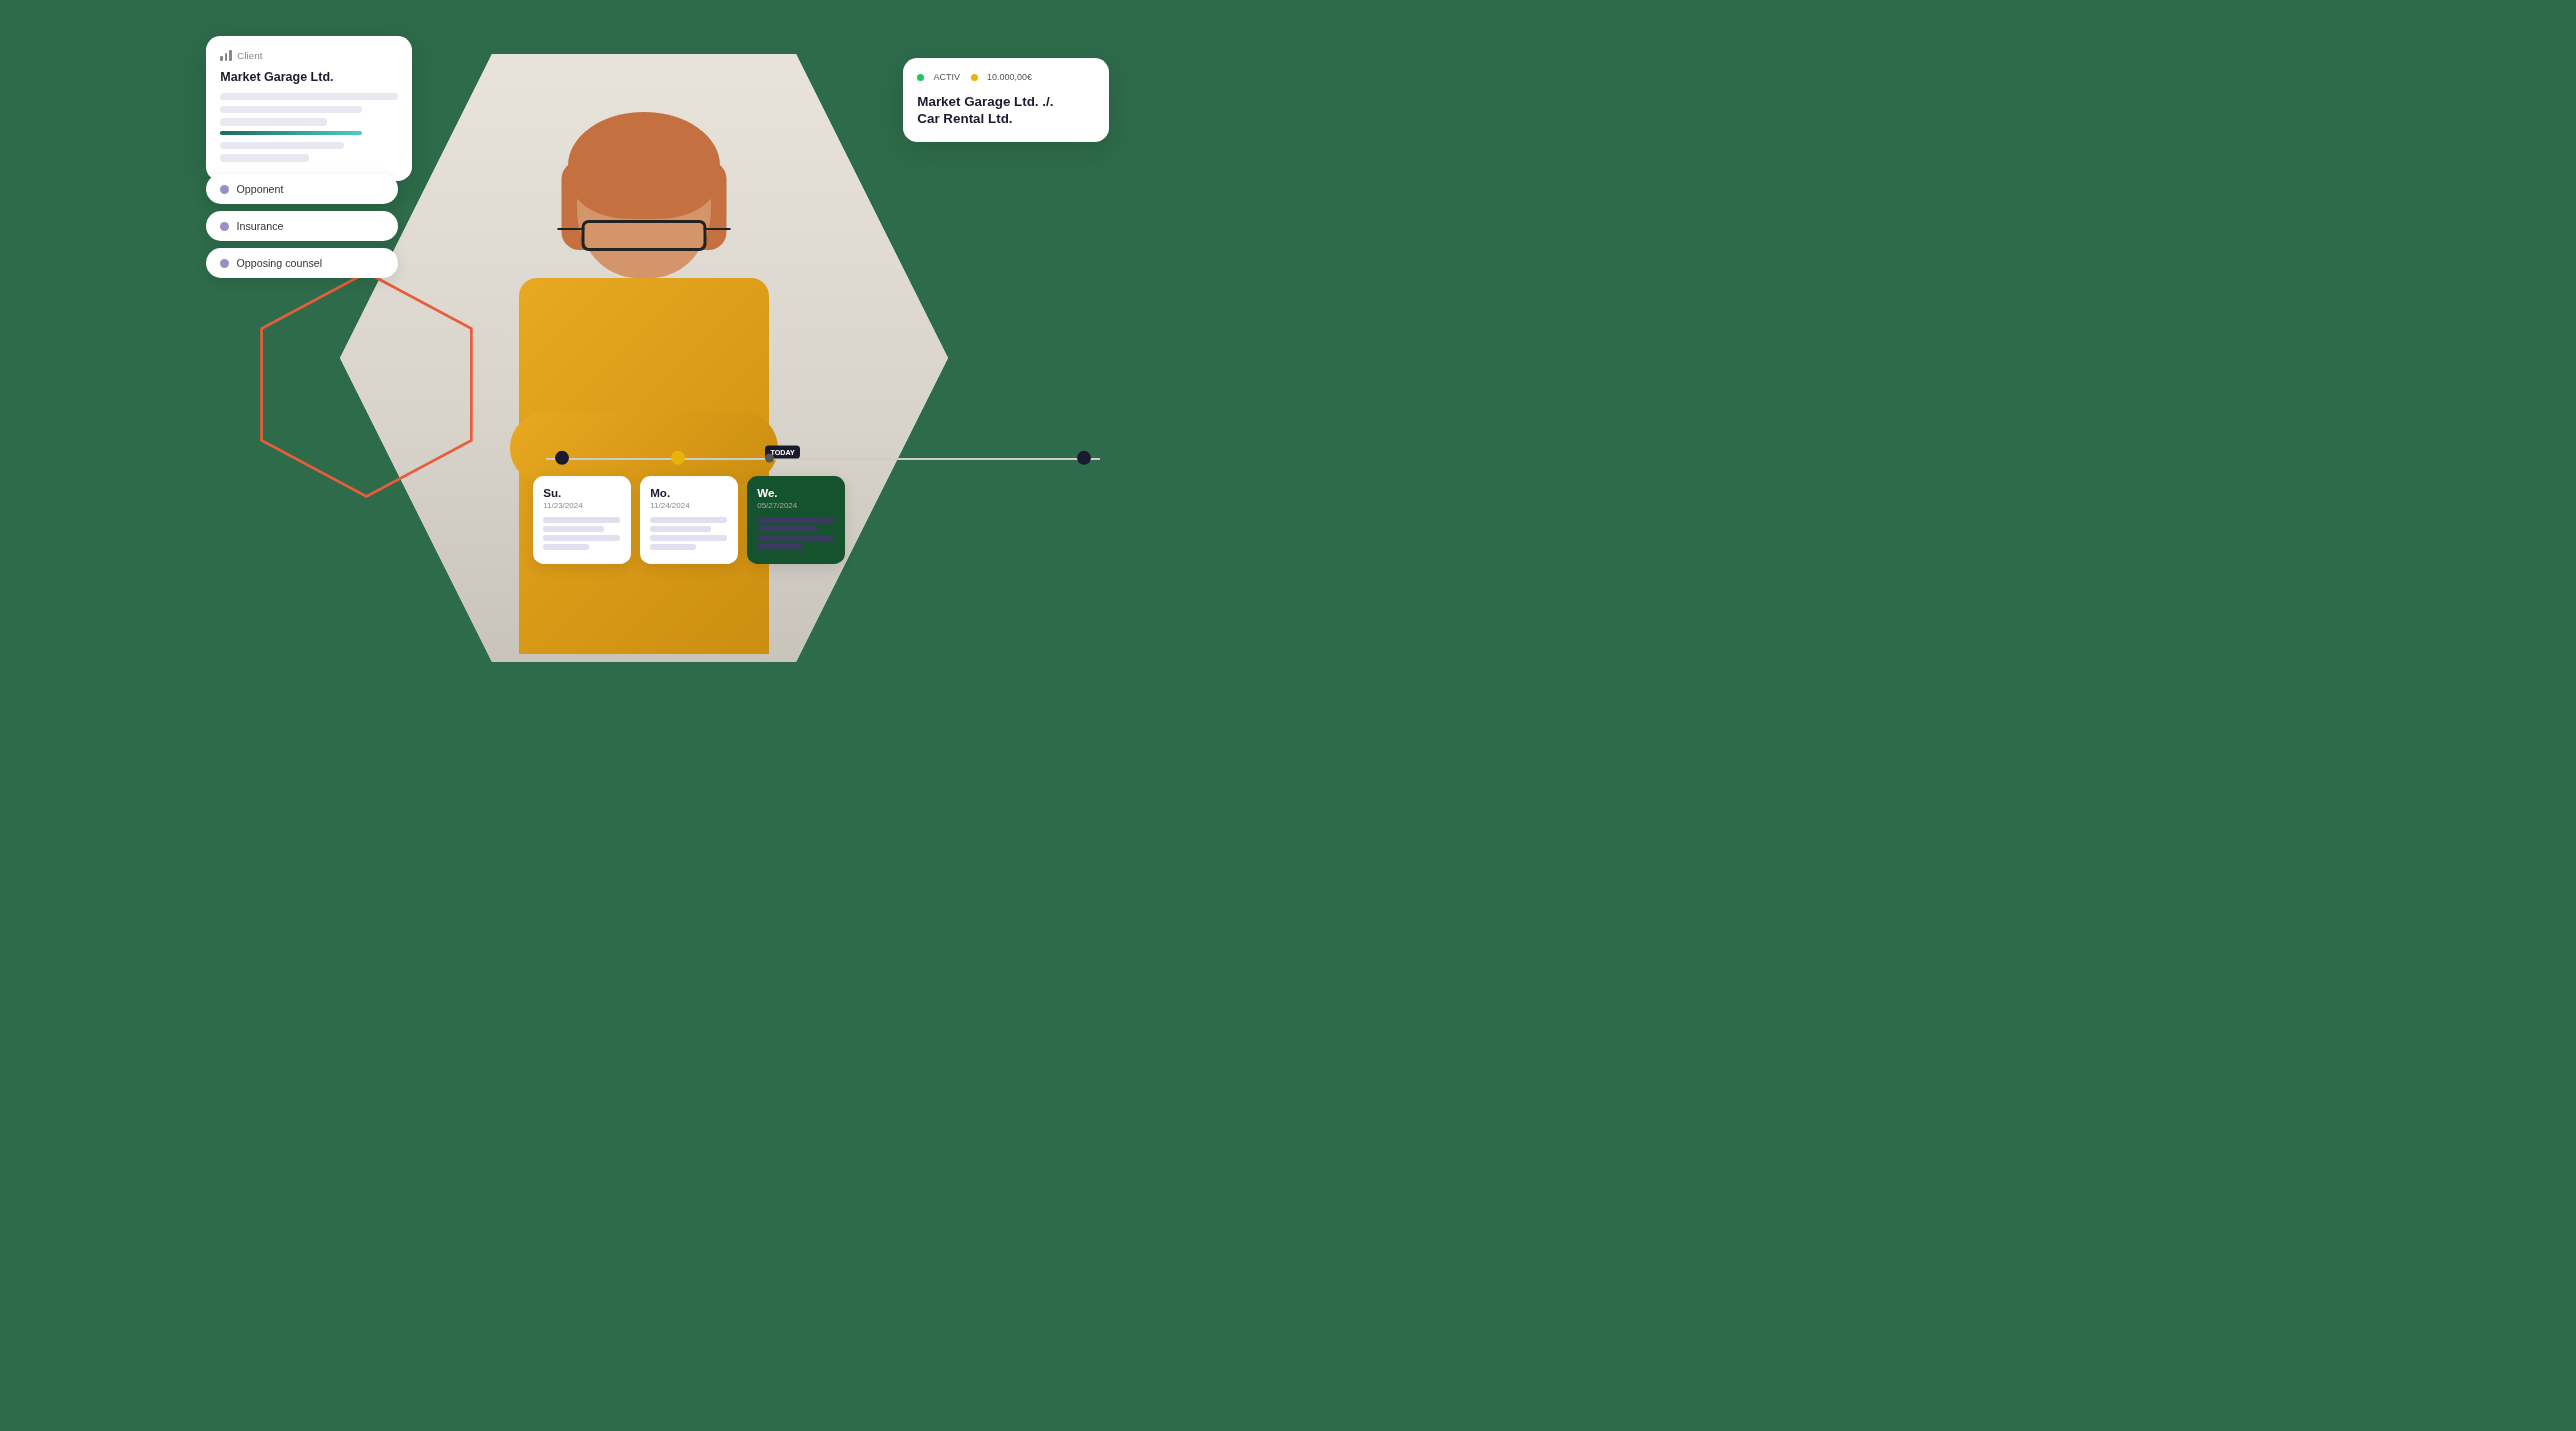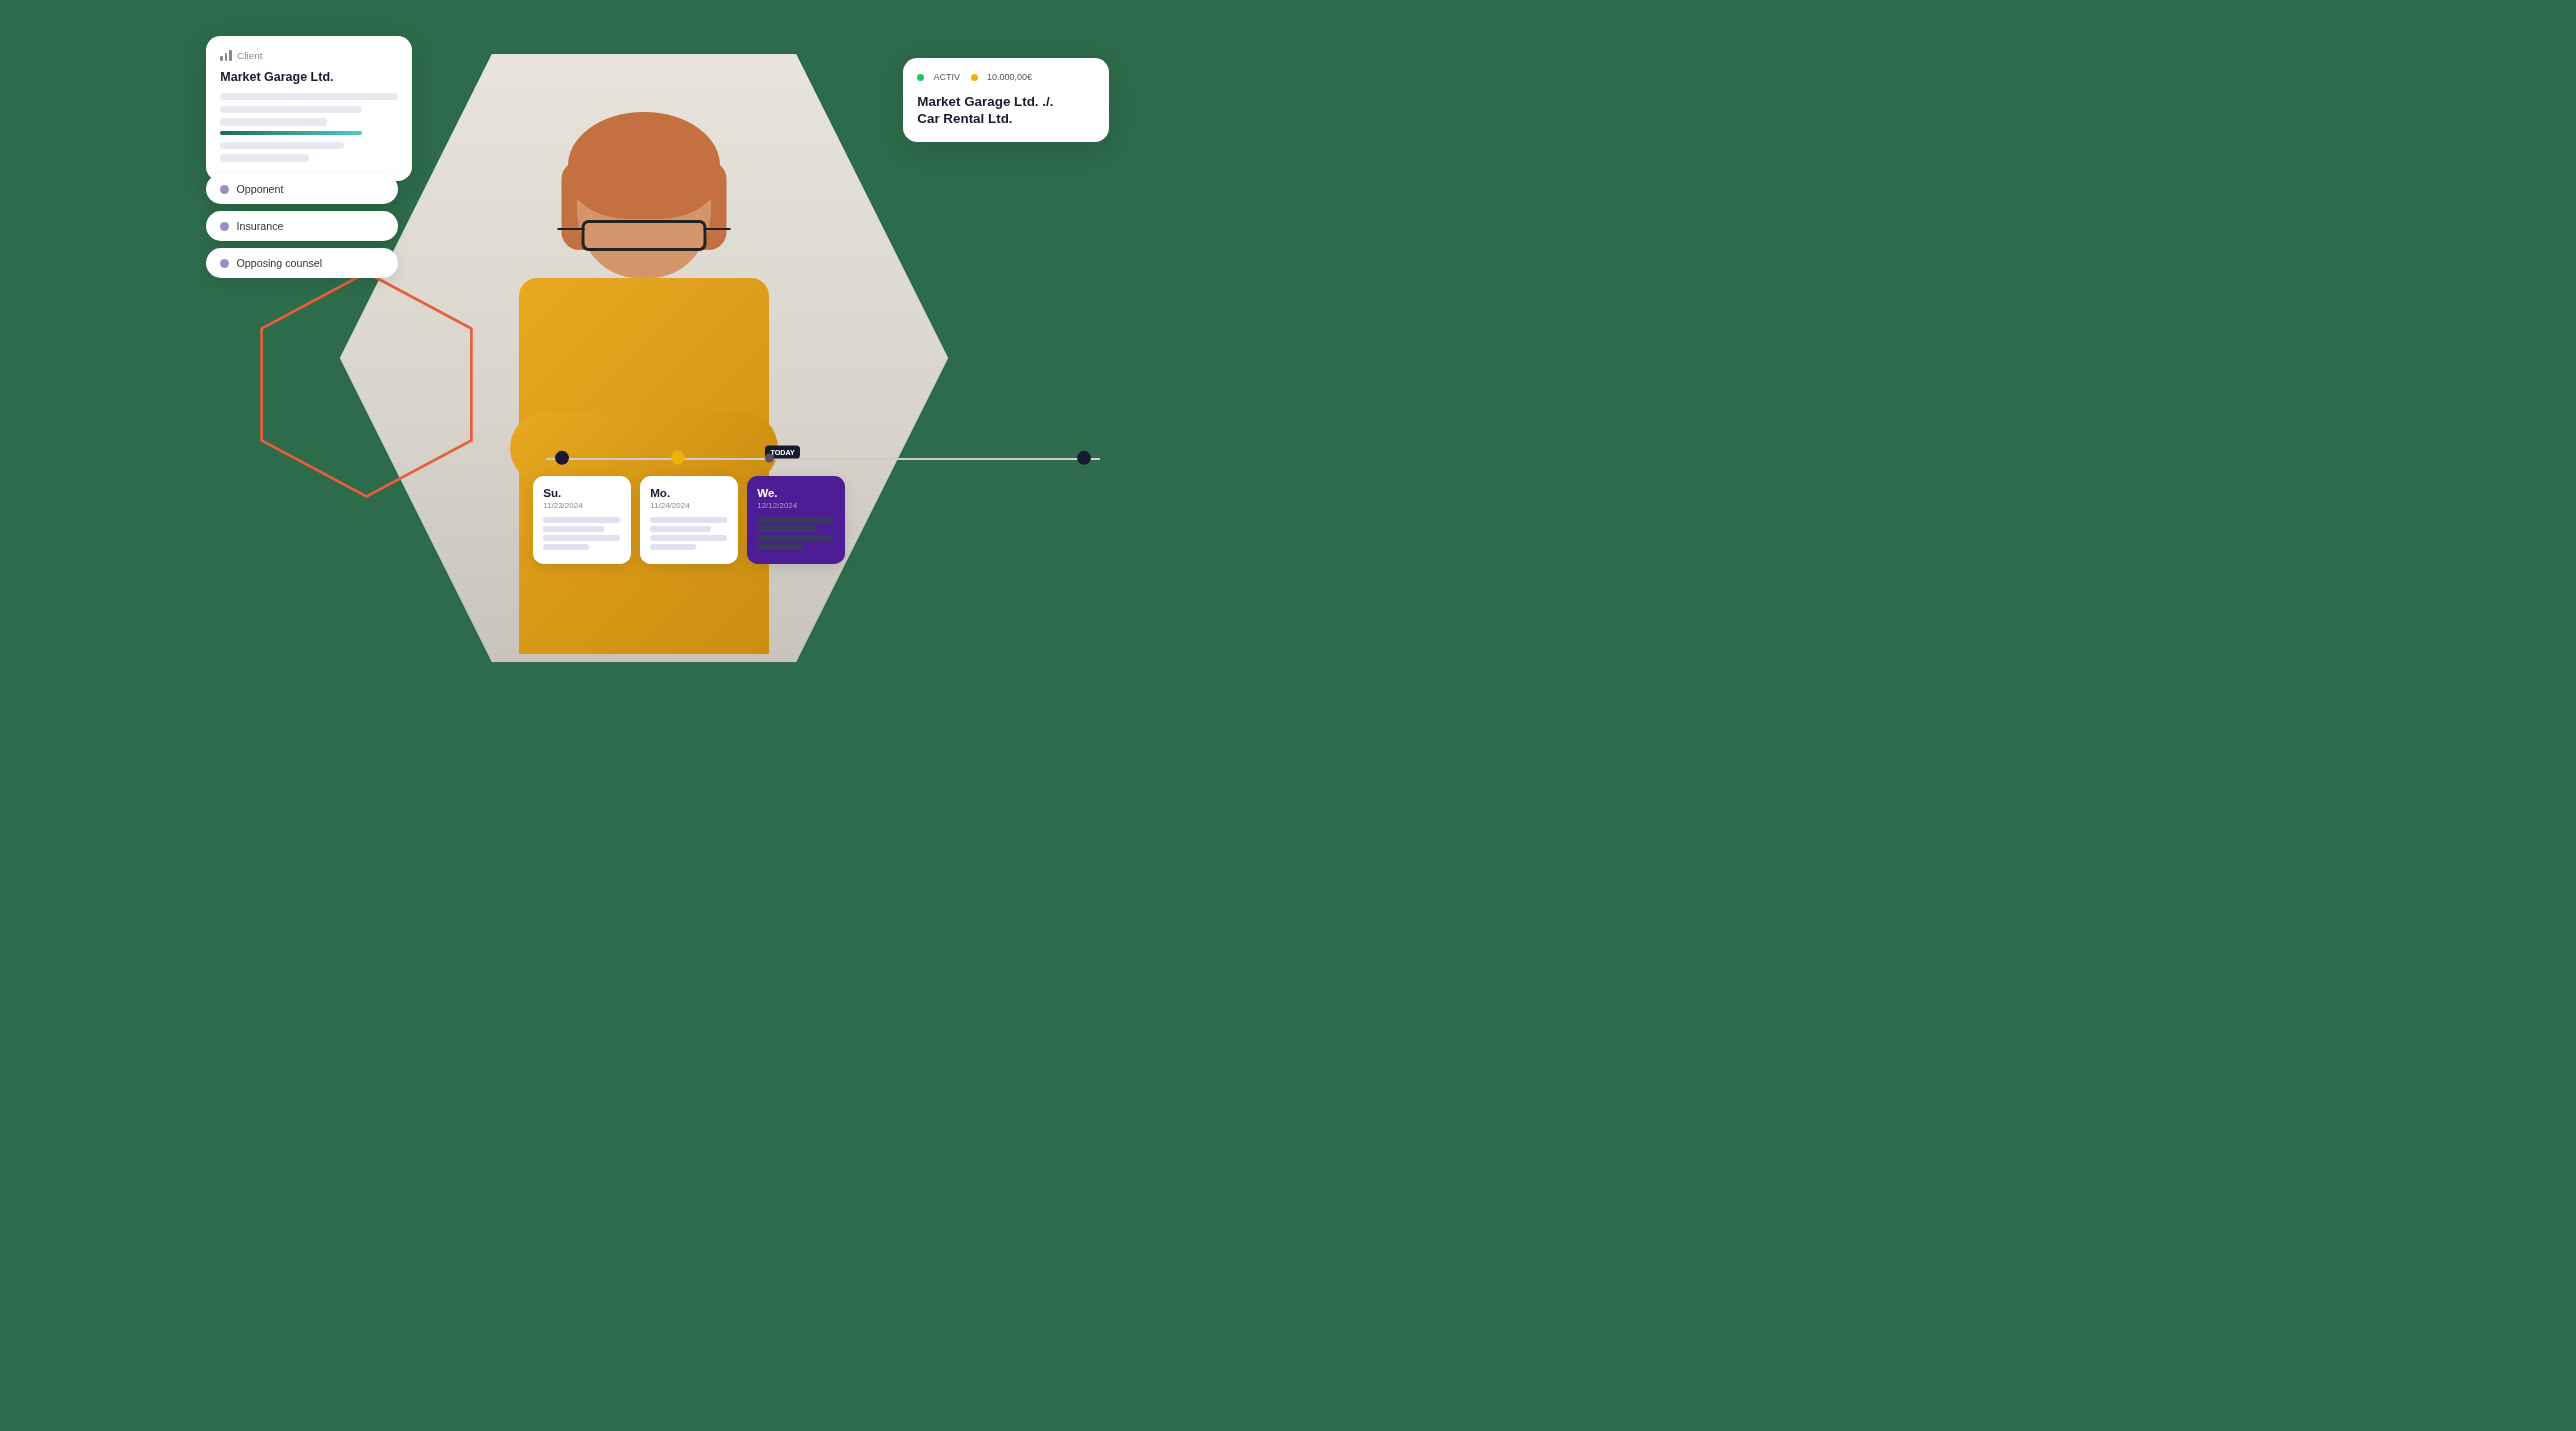--- a/index.html
+++ b/index.html
@@ -373,21 +373,21 @@
 
     .day-card {
       background: white;
       border-radius: 10.7px;
       padding: 10.7px;
       width: 98px;
       box-shadow: 0 3.6px 14.3px rgba(0,0,0,0.10);
     }
 
     .day-card.dark {
-      background: #4c1d95;
+      background: #14532d;
     }
 
     .day-label {
       font-size: 11.6px;
       font-weight: 700;
       color: #1a1a2e;
       margin-bottom: 1.8px;
     }
 
     .day-card.dark .day-label { color: white; }
@@ -525,21 +525,21 @@
       <div class="day-card">
         <div class="day-label">Mo.</div>
         <div class="day-date">11/24/2024</div>
         <div class="day-skeleton full"></div>
         <div class="day-skeleton w80"></div>
         <div class="day-skeleton full"></div>
         <div class="day-skeleton w60"></div>
       </div>
       <div class="day-card dark">
         <div class="day-label">We.</div>
-        <div class="day-date">12/12/2024</div>
+        <div class="day-date">05/27/2024</div>
         <div class="day-skeleton full"></div>
         <div class="day-skeleton w80"></div>
         <div class="day-skeleton full"></div>
         <div class="day-skeleton w60"></div>
       </div>
     </div>
 
   </div>
 
 </div>

